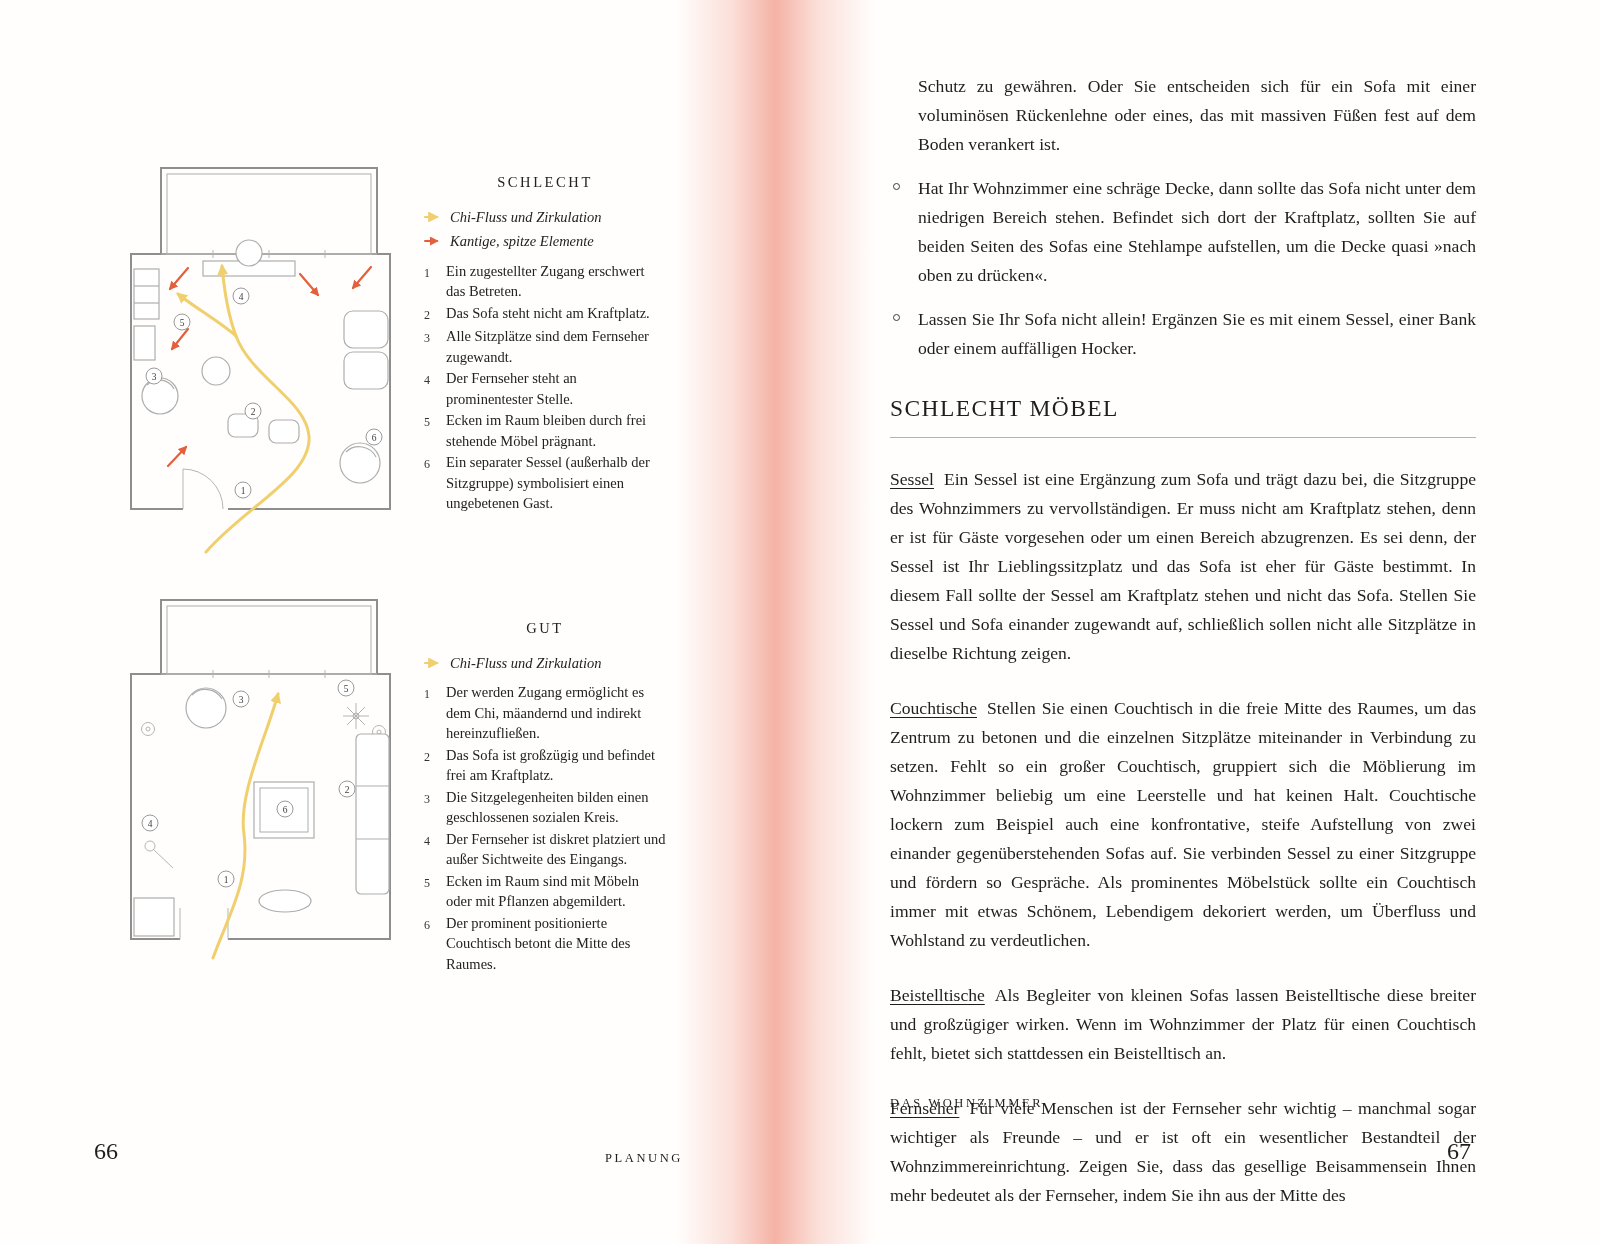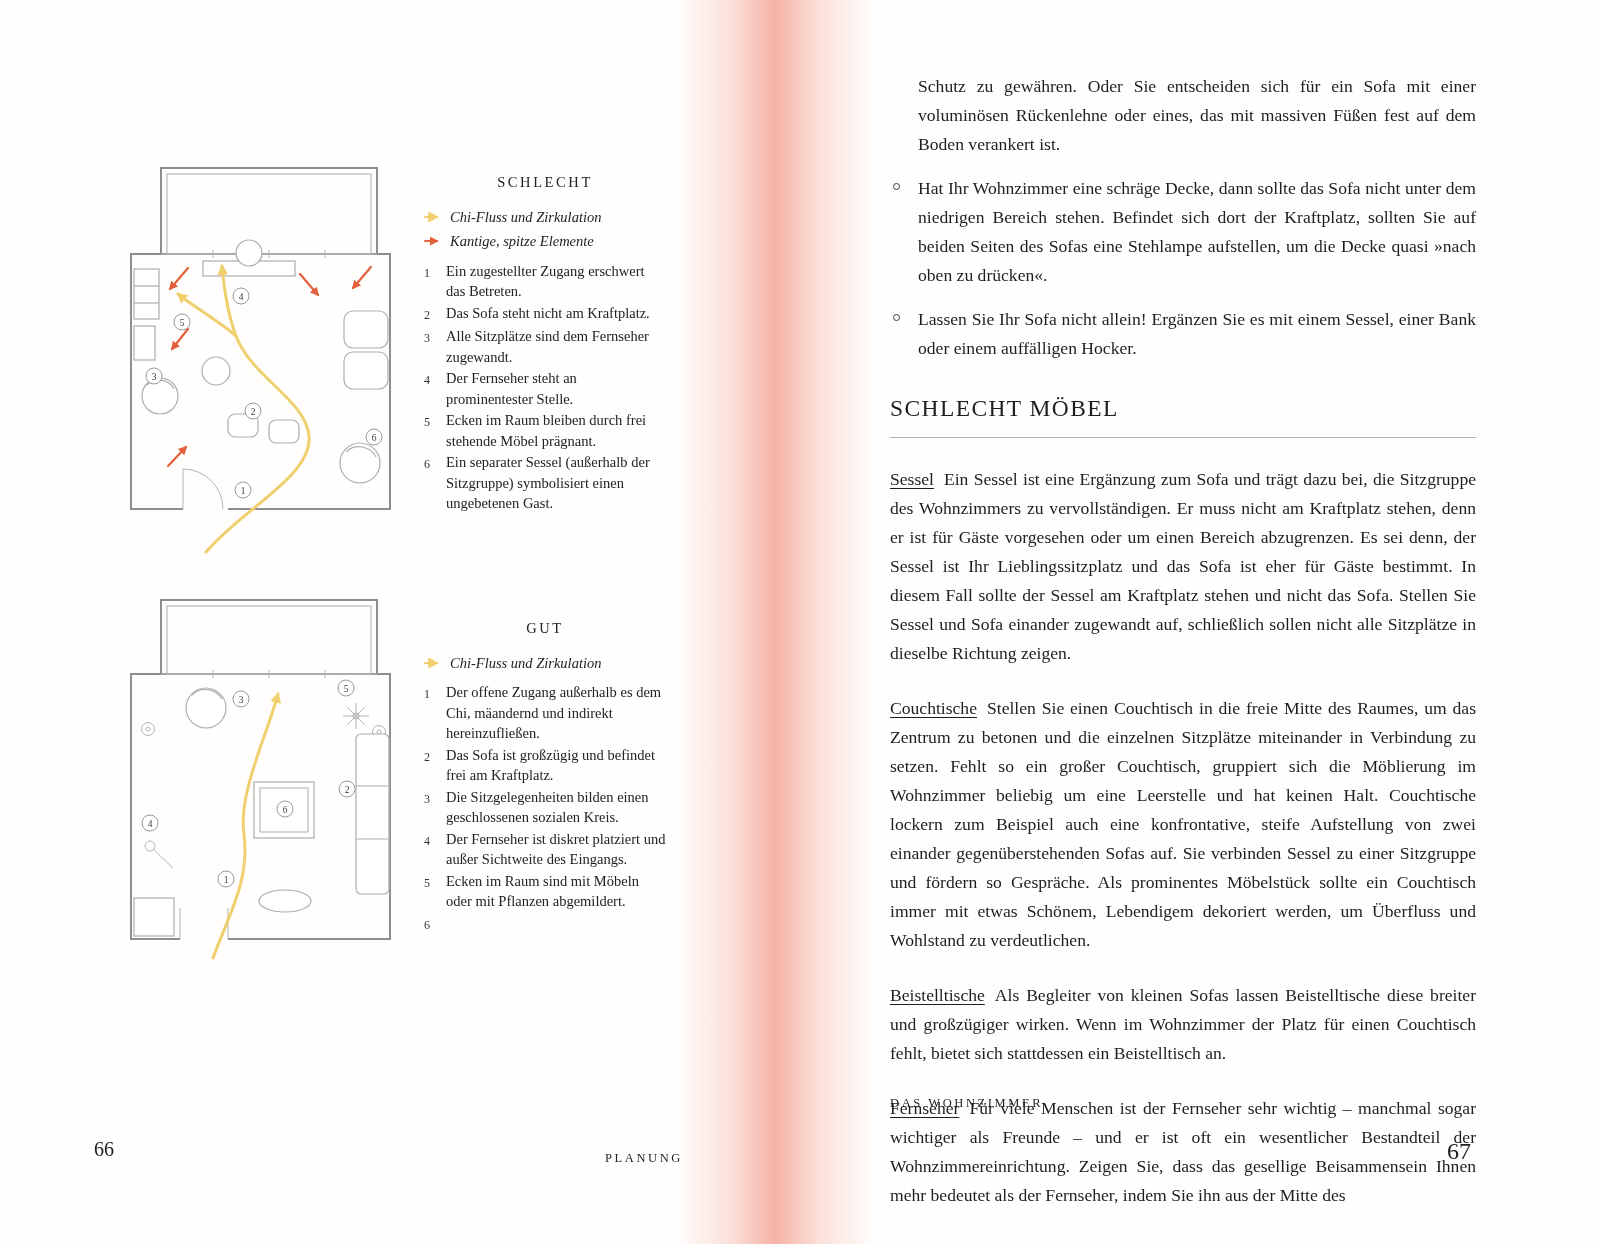--- a/index.html
+++ b/index.html
@@ -45,21 +45,21 @@
   .cont { margin-left:28px; margin-bottom:15px; }
   .b { display:flex; margin-bottom:15px; }
   .dot { flex:none; width:7px; height:7px; border:1.3px solid #3a3a3a; border-radius:50%; margin:9px 0 0 3px; }
   .b p { margin-left:18px; flex:1; }
   .sec-head { margin-top:31px; font-size:23.5px; font-weight:400; letter-spacing:1.4px; text-align:left; }
   .sec-rule { border:0; border-top:1px solid #b3b3b3; margin:14px 0 27px; }
   .para { margin-bottom:26px; }
   .lead { text-decoration:underline; text-underline-offset:3px; margin-right:10px; }
 
   
-  .pn-left  { position:absolute; left:94px;  top:1138px; font-size:20px;font-family:Liberation Serif, serif; }
+  .pn-left  { position:absolute; left:94px;  top:1138px; font-size:24px;font-family:Liberation Serif, serif; }
   .pn-right { position:absolute; left:1447px; top:1138px; font-size:24px; }
   .fl-left  { position:absolute; left:605px; top:1151px; font-size:12.5px; letter-spacing:2.6px; }
   .fl-right { position:absolute; left:890px; top:1096px; font-size:12.5px; letter-spacing:2.6px; }
 </style>
 </head>
 <body>
 
 <div class="spread">
 
   <div class="gutter"></div>
@@ -255,35 +255,36 @@
       <div class="arrow-row">
         <svg width="22" height="10">
             <path class="chi-s" d="M1,5 H13" marker-end="url(#ahy)"></path>
           </svg>
         <span>Chi-Fluss und Zirkulation</span>
       </div>
     </div>
     <div class="items">
 
         <div class="item-num">1</div>
-        <div class="item-text">Der offene Zugang außerhalb es dem Chi, mäandernd und indirekt hereinzufließen.</div>
+        <div class="item-text">Der werden Zugang ermöglicht es dem Chi, mäandernd und indirekt hereinzufließen.</div>
 
         <div class="item-num">2</div>
         <div class="item-text">Das Sofa ist großzügig und befindet frei am Kraftplatz.</div>
 
         <div class="item-num">3</div>
         <div class="item-text">Die Sitzgelegenheiten bilden einen geschlossenen sozialen Kreis.</div>
 
         <div class="item-num">4</div>
         <div class="item-text">Der Fernseher ist diskret platziert und außer Sichtweite des Eingangs.</div>
 
         <div class="item-num">5</div>
         <div class="item-text">Ecken im Raum sind mit Möbeln oder mit Pflanzen abgemildert.</div>
 
         <div class="item-num">6</div>
+        <div class="item-text">Der prominent positionierte Couchtisch betont die Mitte des Raumes.</div>
       </div>
   </div>
 
   <div class="rp">
     <p class="cont">Schutz zu gewähren. Oder Sie entscheiden sich für ein Sofa mit einer voluminösen Rückenlehne oder eines, das mit massiven Füßen fest auf dem Boden verankert ist.</p>
 
     <div class="bullets">
 
         <div class="b">
           <span class="dot"></span>

